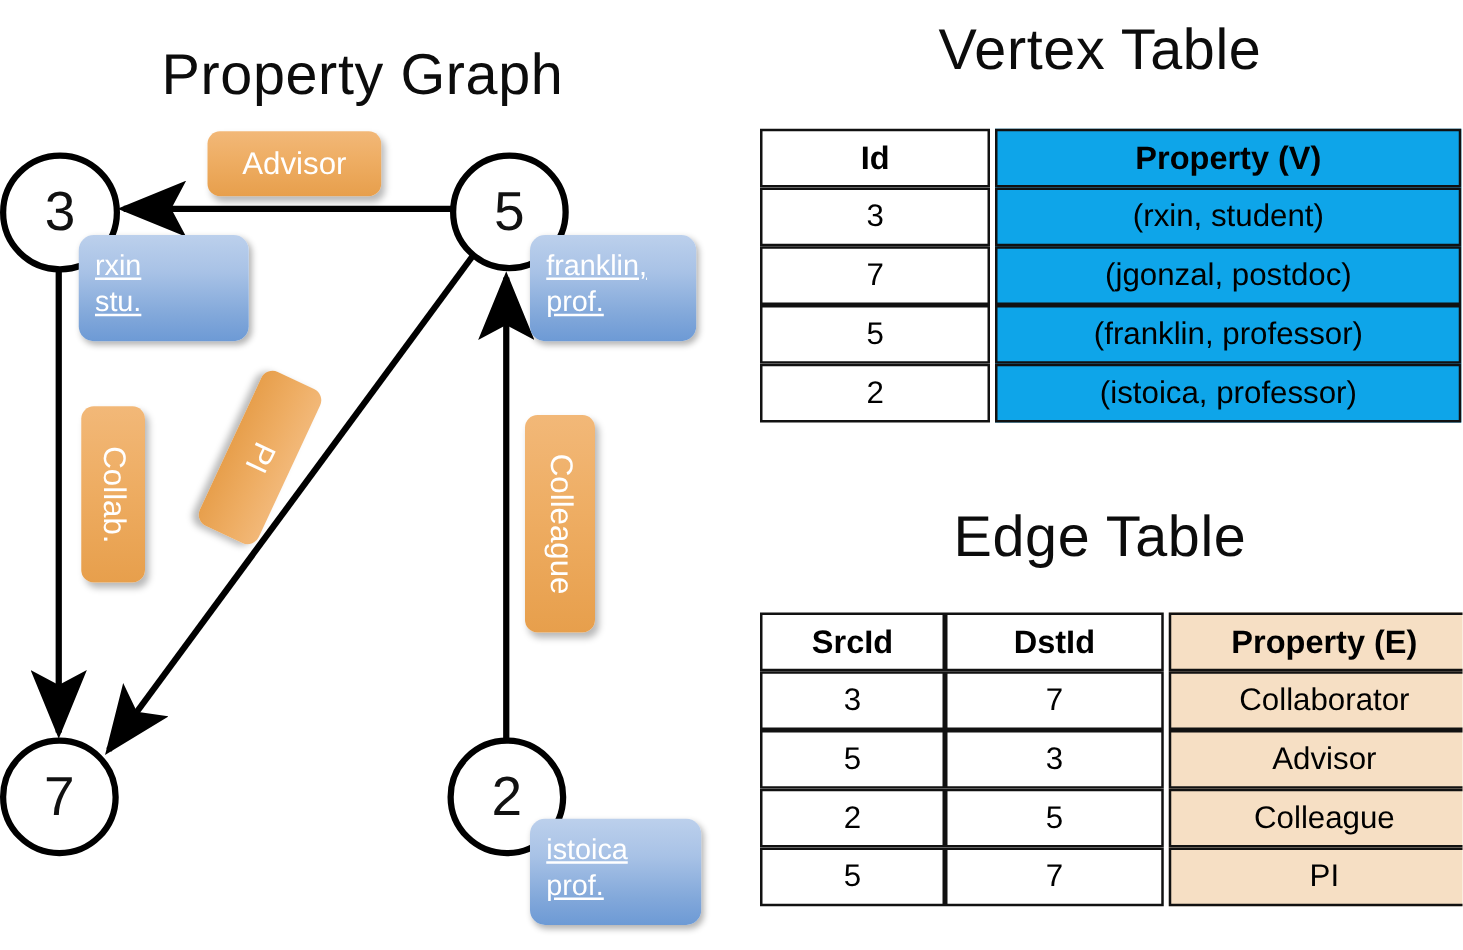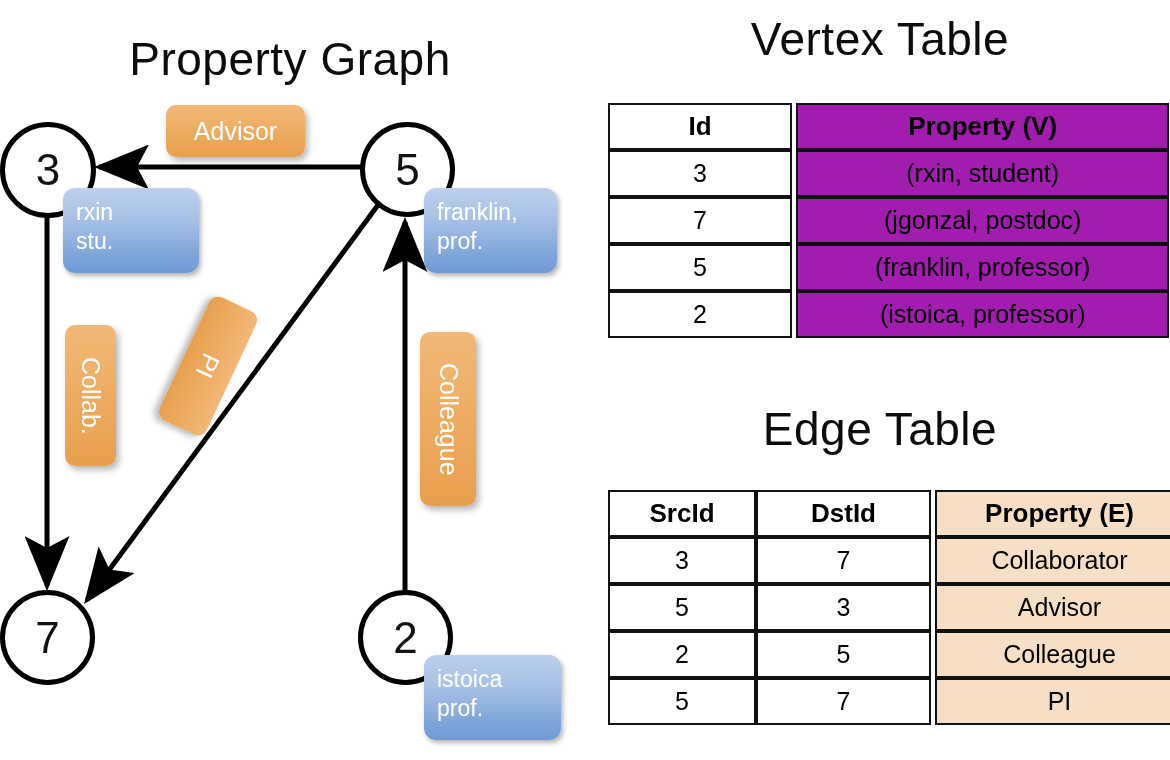--- a/index.html
+++ b/index.html
@@ -62,20 +62,21 @@
     position: absolute;
     border-radius: 12px;
     background: linear-gradient(to bottom, #bcd0ec 0%, #a8c2e6 35%, #82a8da 75%, #6d9ad5 100%);
     box-shadow: 2px 3px 5px rgba(0,0,0,0.30);
     color: #ffffff;
     font-size: 23px;
     line-height: 1.25;
     padding: 10px 12px 8px 13px;
     box-sizing: border-box;
     z-index: 5;
+    text-decoration: underline;
   }
   .prop-box span { display: block; }
 
   
   .edge-label {
     position: absolute;
     border-radius: 10px;
     background: linear-gradient(to bottom, #f2b878 0%, #eead63 45%, #e79f4c 100%);
     box-shadow: 3px 4px 6px rgba(0,0,0,0.28);
     color: #ffffff;
@@ -105,21 +106,21 @@
     padding: 0;
     height: 47px;
     background: #ffffff;
     box-sizing: border-box;
   }
   .data-table th { font-weight: bold; font-size: 26px; }
   .data-table .gapcol { border: none; background: transparent; width: 4px; }
 
   #vertex-table { left: 593px; top: 103px; width: 576px; }
   #vertex-table .col-id   { width: 172px; }
-  #vertex-table .col-prop { width: 348px; background: #a21caf; margin-left: 17px; }
+  #vertex-table .col-prop { width: 348px; background: #0ea5e9; margin-left: 17px; }
 
   #edge-table { left: 593px; top: 490px; width: 576px; }
   #edge-table .col-src  { width: 148px; }
   #edge-table .col-dst  { width: 175px; }
   #edge-table .col-prop { width: 249px; background: #f6dfc4; text-align: center; }
 </style>
 </head>
 <body>
 
 <div class="title" id="title-property-graph">Property Graph</div>

